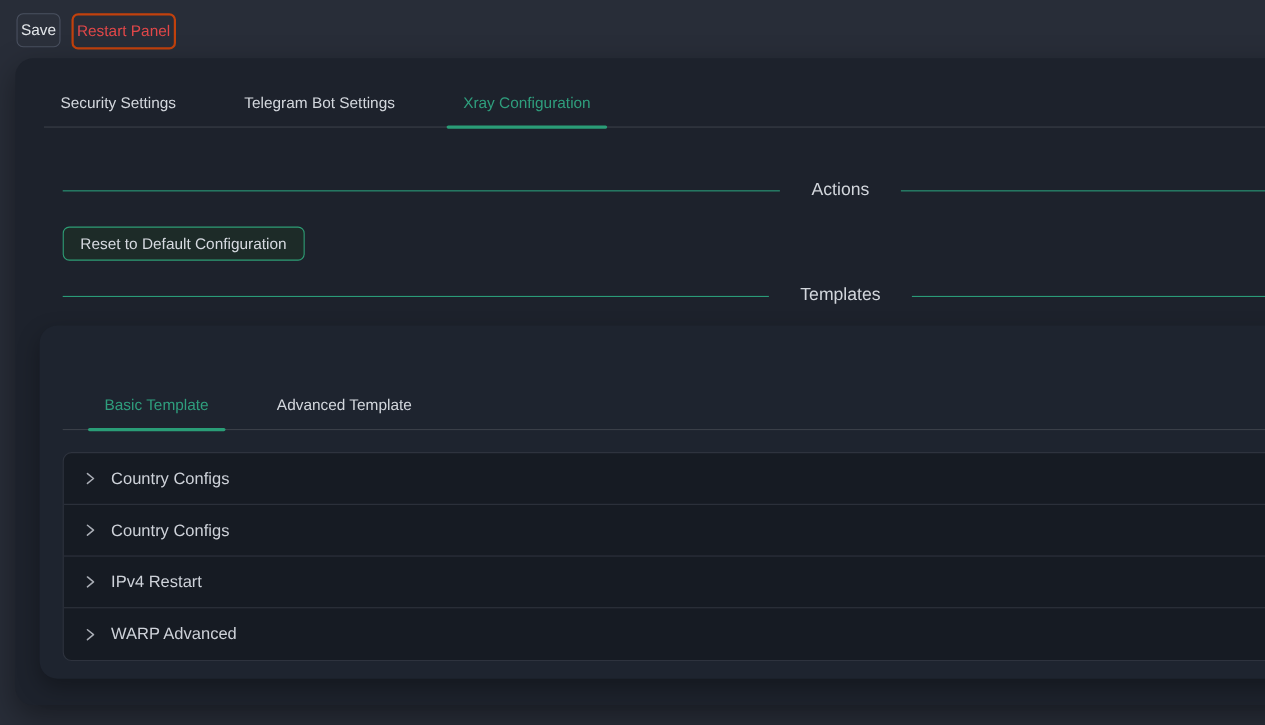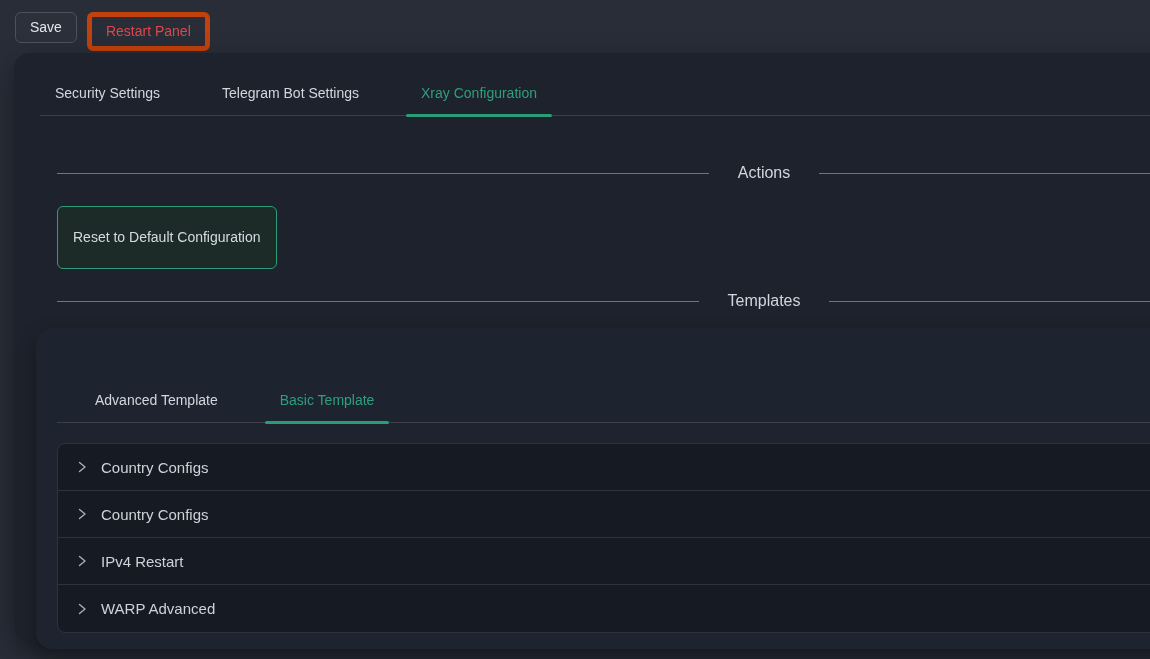--- a/index.html
+++ b/index.html
@@ -16,33 +16,33 @@
     height: 53px;
     padding: 12px 0 0 15px;
     display: flex;
     gap: 10px;
     align-items: flex-start;
   }
   .btn {
     font-family: inherit;
     font-size: 14px;
     line-height: 21px;
-    padding: 4px 14px;
+    padding: 4px 3px;
     border-radius: 6px;
     cursor: pointer;
     background: transparent;
   }
   .btn-save {
     background: #2b303b;
     border: 1px solid #4a5160;
     color: #e3e6ea;
   }
   .btn-restart {
     background: transparent;
-    border: 5px solid #c2410c;
+    border: 2px solid #c2410c;
     color: #e04749;
     text-align: right;
   }
 
   
   .card {
     position: absolute;
     left: 14px; top: 53px;
     width: 1500px; height: 588px;
     background: #1d222c;
@@ -92,21 +92,21 @@
   }
   .divider-title { padding: 0 29px; white-space: nowrap; }
   .divider.tight { margin-top: 21px; }
 
   
   .btn-reset {
     margin: 22px 0 0 17px;
     font-family: inherit;
     font-size: 14px;
     line-height: 21px;
-    padding: 20px 15px;
+    padding: 4px 15px;
     border-radius: 6px;
     border: 1px solid #2e9d75;
     background: #1d2b28;
     color: #d6dae0;
     cursor: pointer;
   }
 
   
   .inner-card {
     margin: 16px 0 0 -4px;
@@ -168,22 +168,22 @@
   <button class="btn-reset">Reset to Default Configuration</button>
 
   
   <div class="divider tight">
     <span class="divider-title">Templates</span>
   </div>
 
   <div class="inner-card">
 
     <div class="tabs">
+      <div class="tab active">Basic Template</div>
       <div class="tab">Advanced Template</div>
-      <div class="tab active">Basic Template</div>
     </div>
 
     <div class="collapse">
 
       <div class="collapse-header">
         <span class="chevron">
           <svg width="12" height="12" viewBox="0 0 12 12">
             <polyline points="3.5,1.5 9,6 3.5,10.5" fill="none" stroke="currentColor" stroke-width="1.4" stroke-linecap="round" stroke-linejoin="round"></polyline>
           </svg>
         </span>

